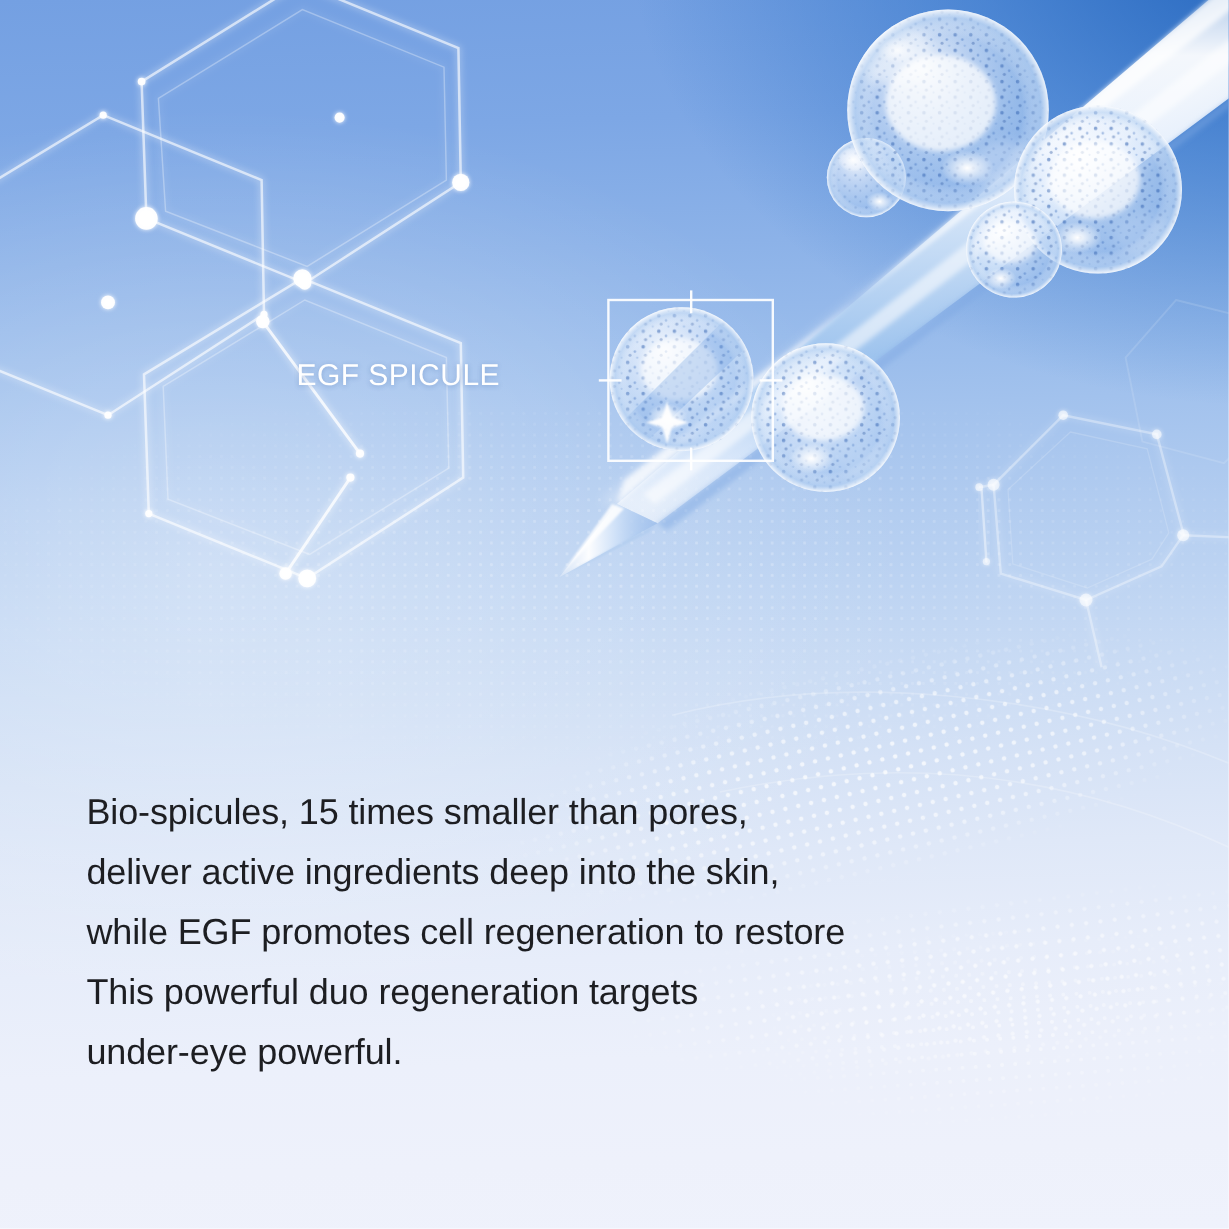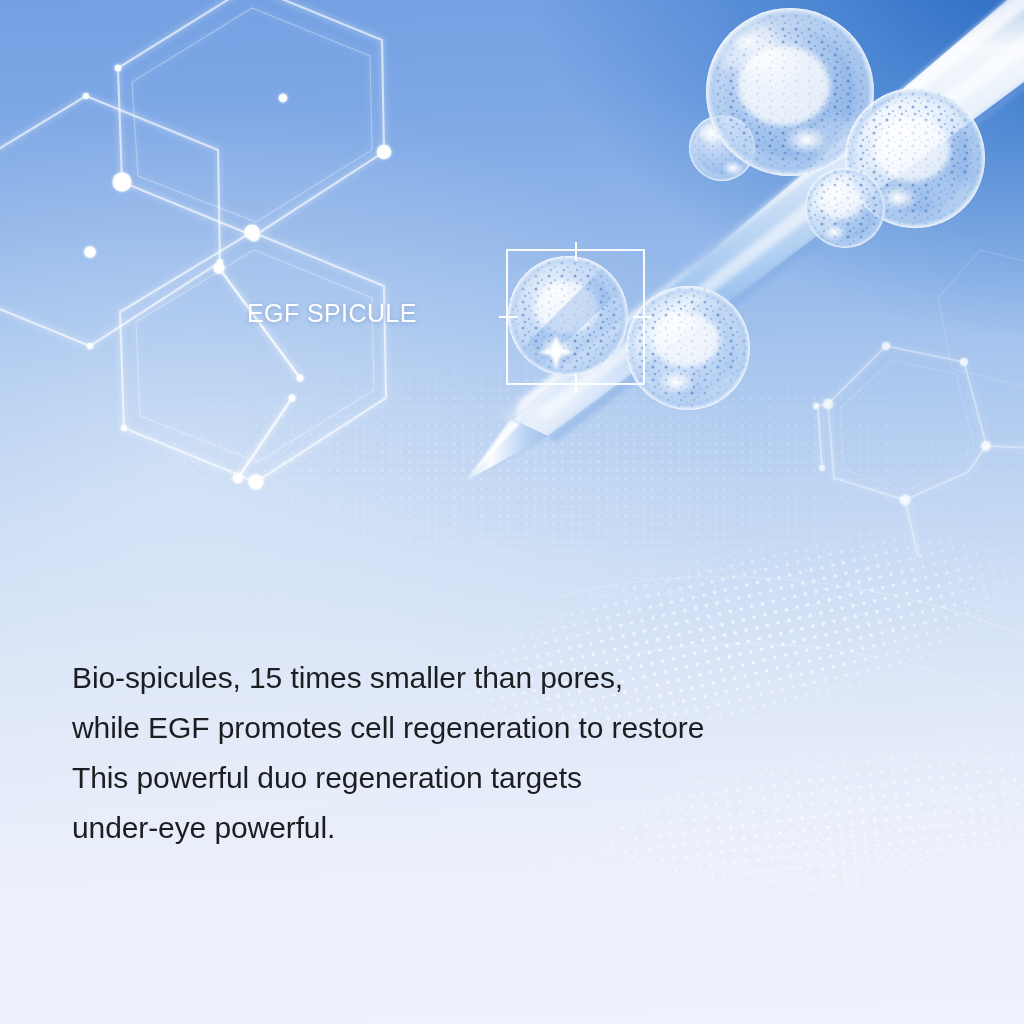--- a/index.html
+++ b/index.html
@@ -417,18 +417,19 @@
     <i class="tick-bottom"></i>
     <i class="tick-left"></i>
     <i class="tick-right"></i>
   </div>
 
   <div class="callout-label">EGF SPICULE</div>
 
 
   <div class="body-copy">
     <p>Bio-spicules, 15 times smaller than pores,</p>
+    <p>deliver active ingredients deep into the skin,</p>
     <p>while EGF promotes cell regeneration to restore</p>
     <p>This powerful duo regeneration targets</p>
     <p>under-eye powerful.</p>
   </div>
 
 </div>
 
 </body></html>

